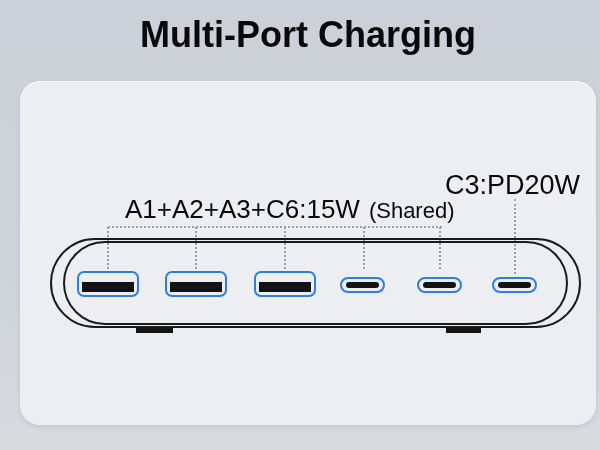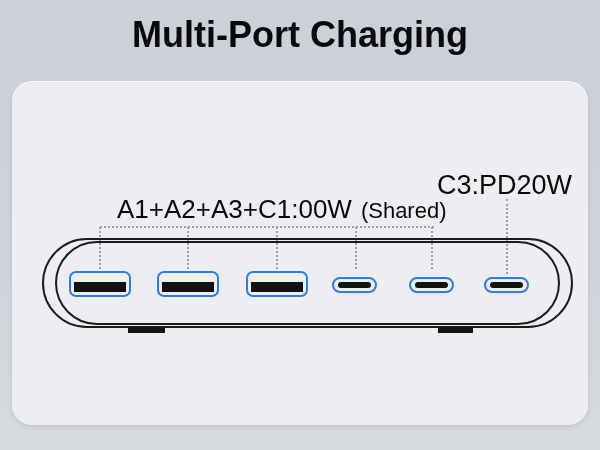--- a/index.html
+++ b/index.html
@@ -10,21 +10,21 @@
     --port-pin:#121212;
     --dotted-line:#9aa0a8;
     --text:#0a0a0a;
   }
   html,body{margin:0;padding:0;}
   body{
     width:600px;height:450px;overflow:hidden;
     font-family:"Liberation Sans","DejaVu Sans",sans-serif;
     background:linear-gradient(180deg,#ccd1d9 0%,#cfd4db 60%,#d8dbde 100%);
   }
-  .stage{position:relative;width:567px;height:450px;}
+  .stage{position:relative;width:567px;height:450px;margin-left:8px;}
 
   .title{
     position:absolute;left:0;top:13px;width:600px;
     text-align:center;font-size:36px;line-height:44px;font-weight:bold;
     color:var(--text);letter-spacing:0;margin:0;
   }
 
   .card{
     position:absolute;left:12px;top:81px;width:576px;height:344px;
     background:var(--card);border-radius:20px;
@@ -116,17 +116,17 @@
       </div>
       <div class="port usb-c" style="left: 409px;">
         <div class="bar"></div>
       </div>
       <div class="port usb-c" style="left: 484px;">
         <div class="bar"></div>
       </div>
     </div>
 
   <div class="shared-label">
-    <span class="main">A1+A2+A3+C1:00W</span><span class="suffix">(Shared)</span>
+    <span class="main">A1+A2+A3+C6:15W</span><span class="suffix">(Shared)</span>
   </div>
   <div class="c3-label">C3:PD20W</div>
 
 </div>
 
 </body></html>

